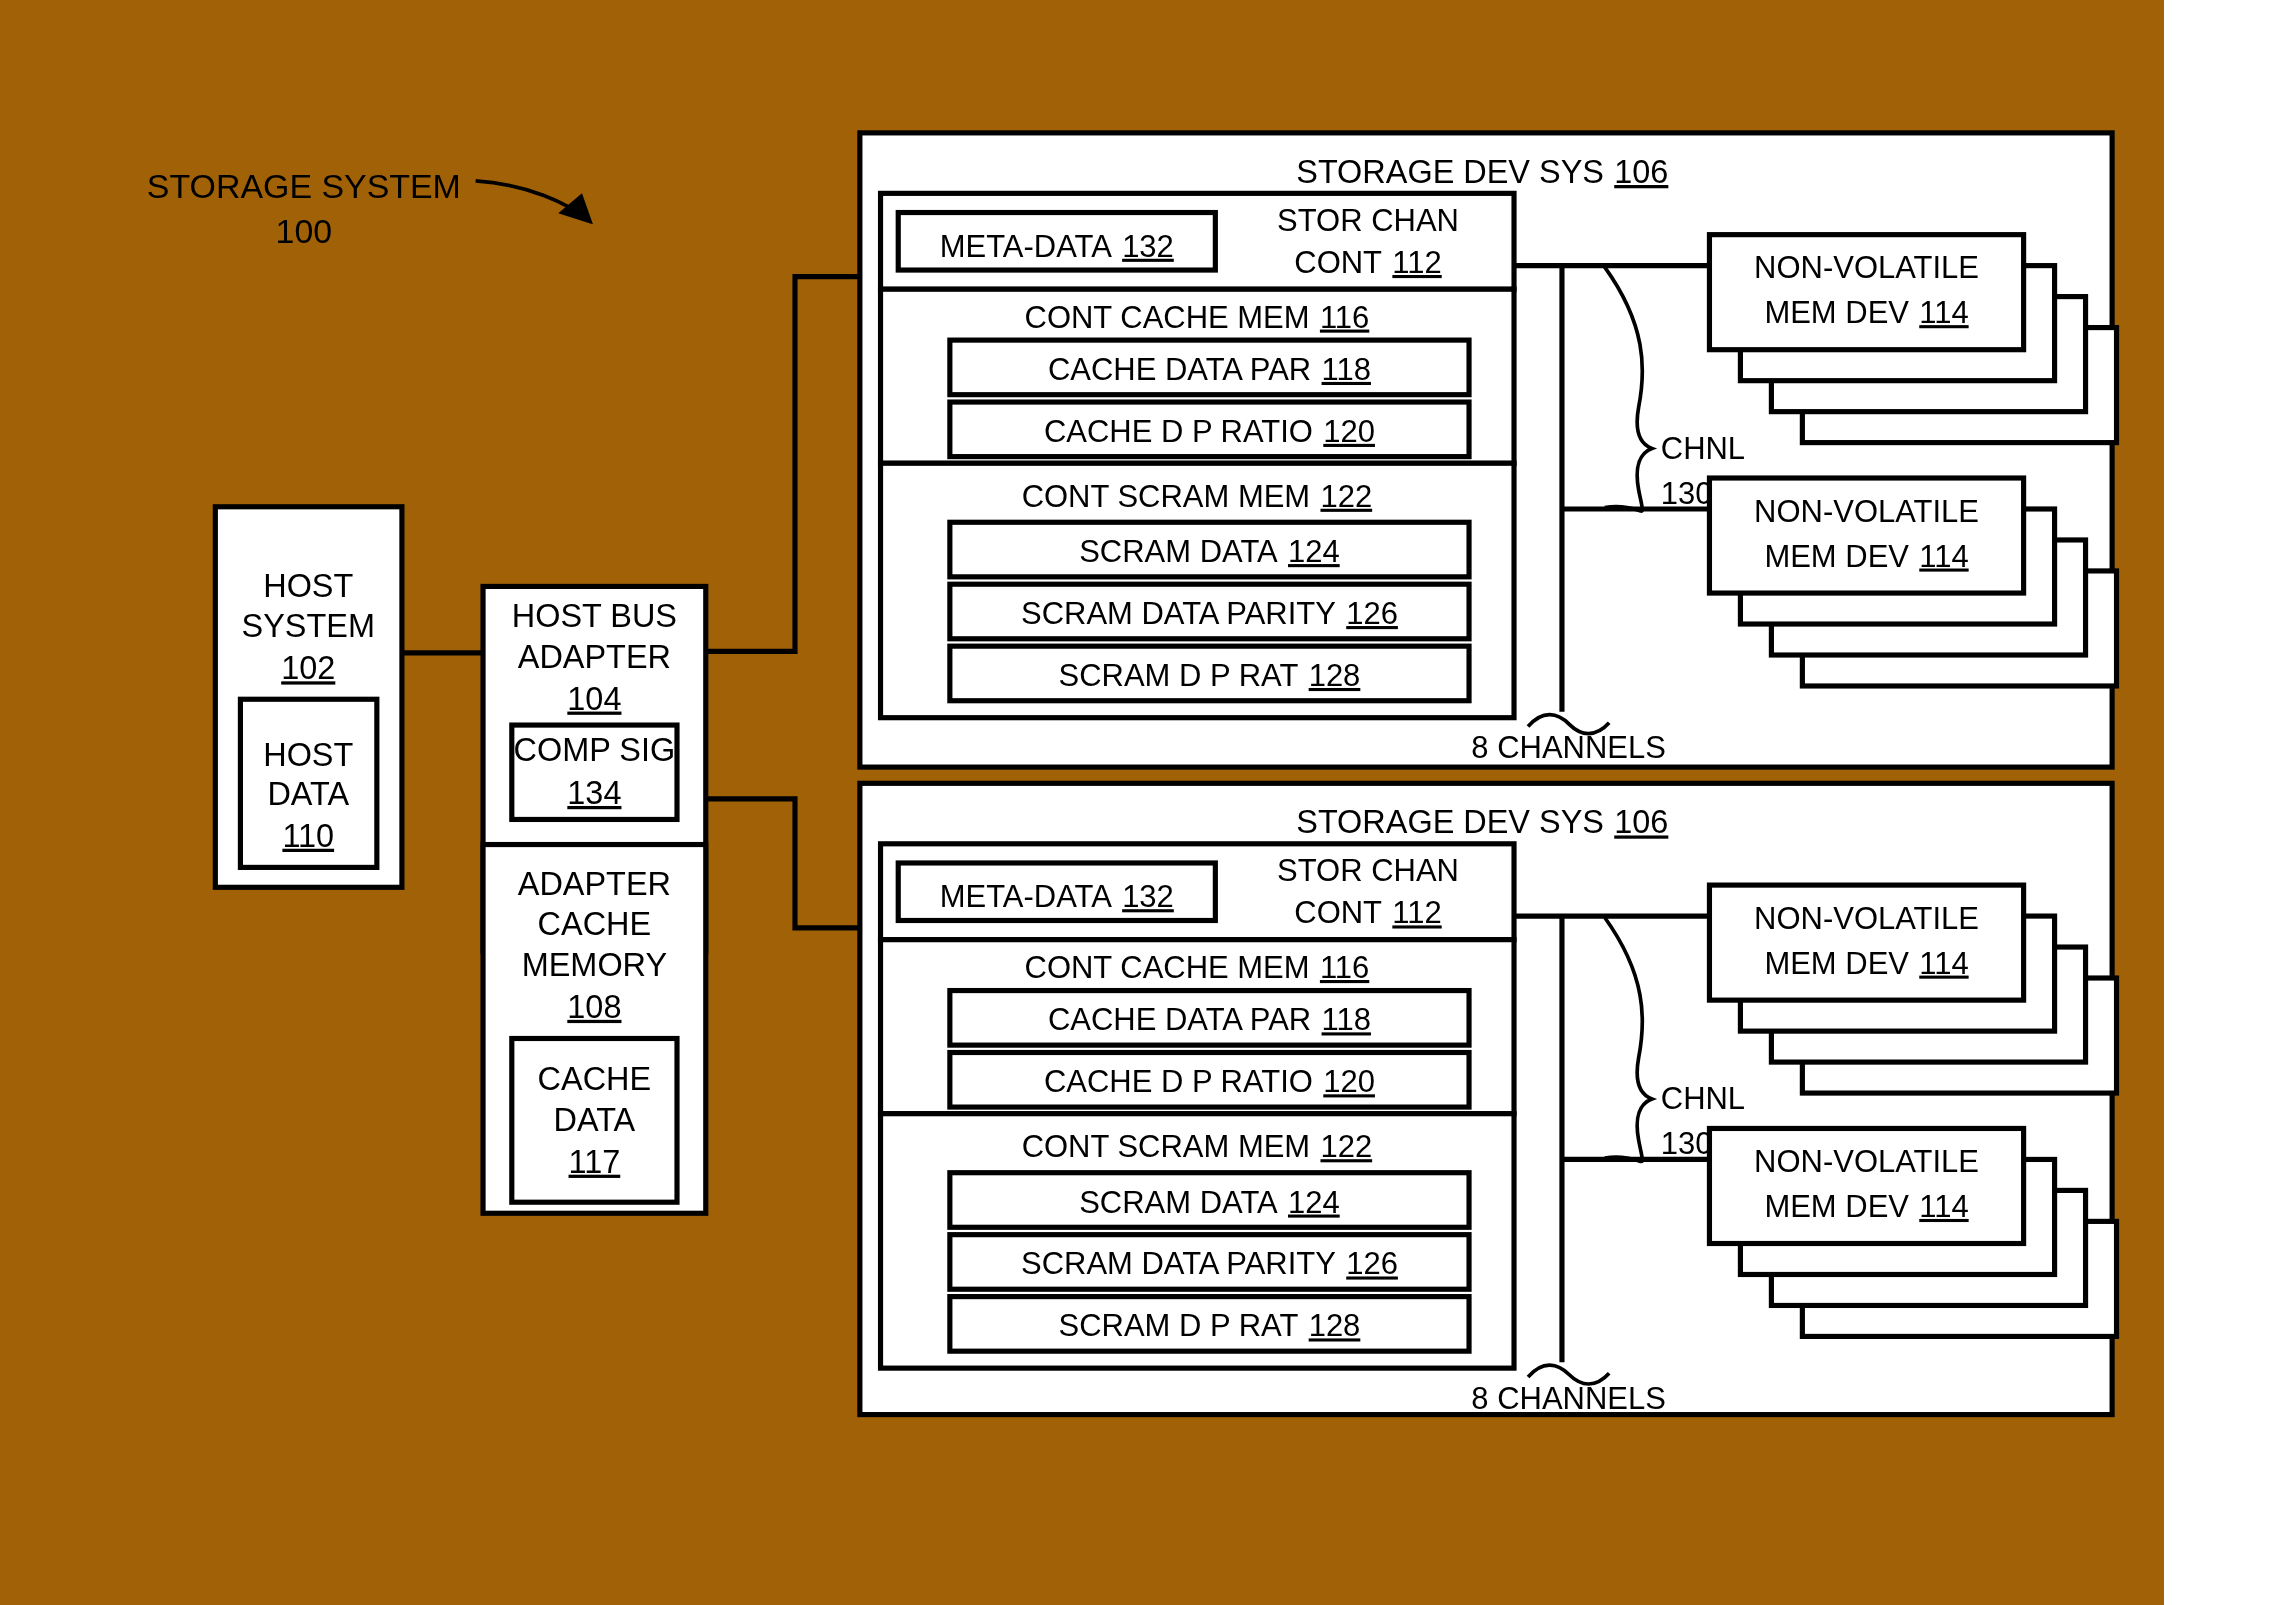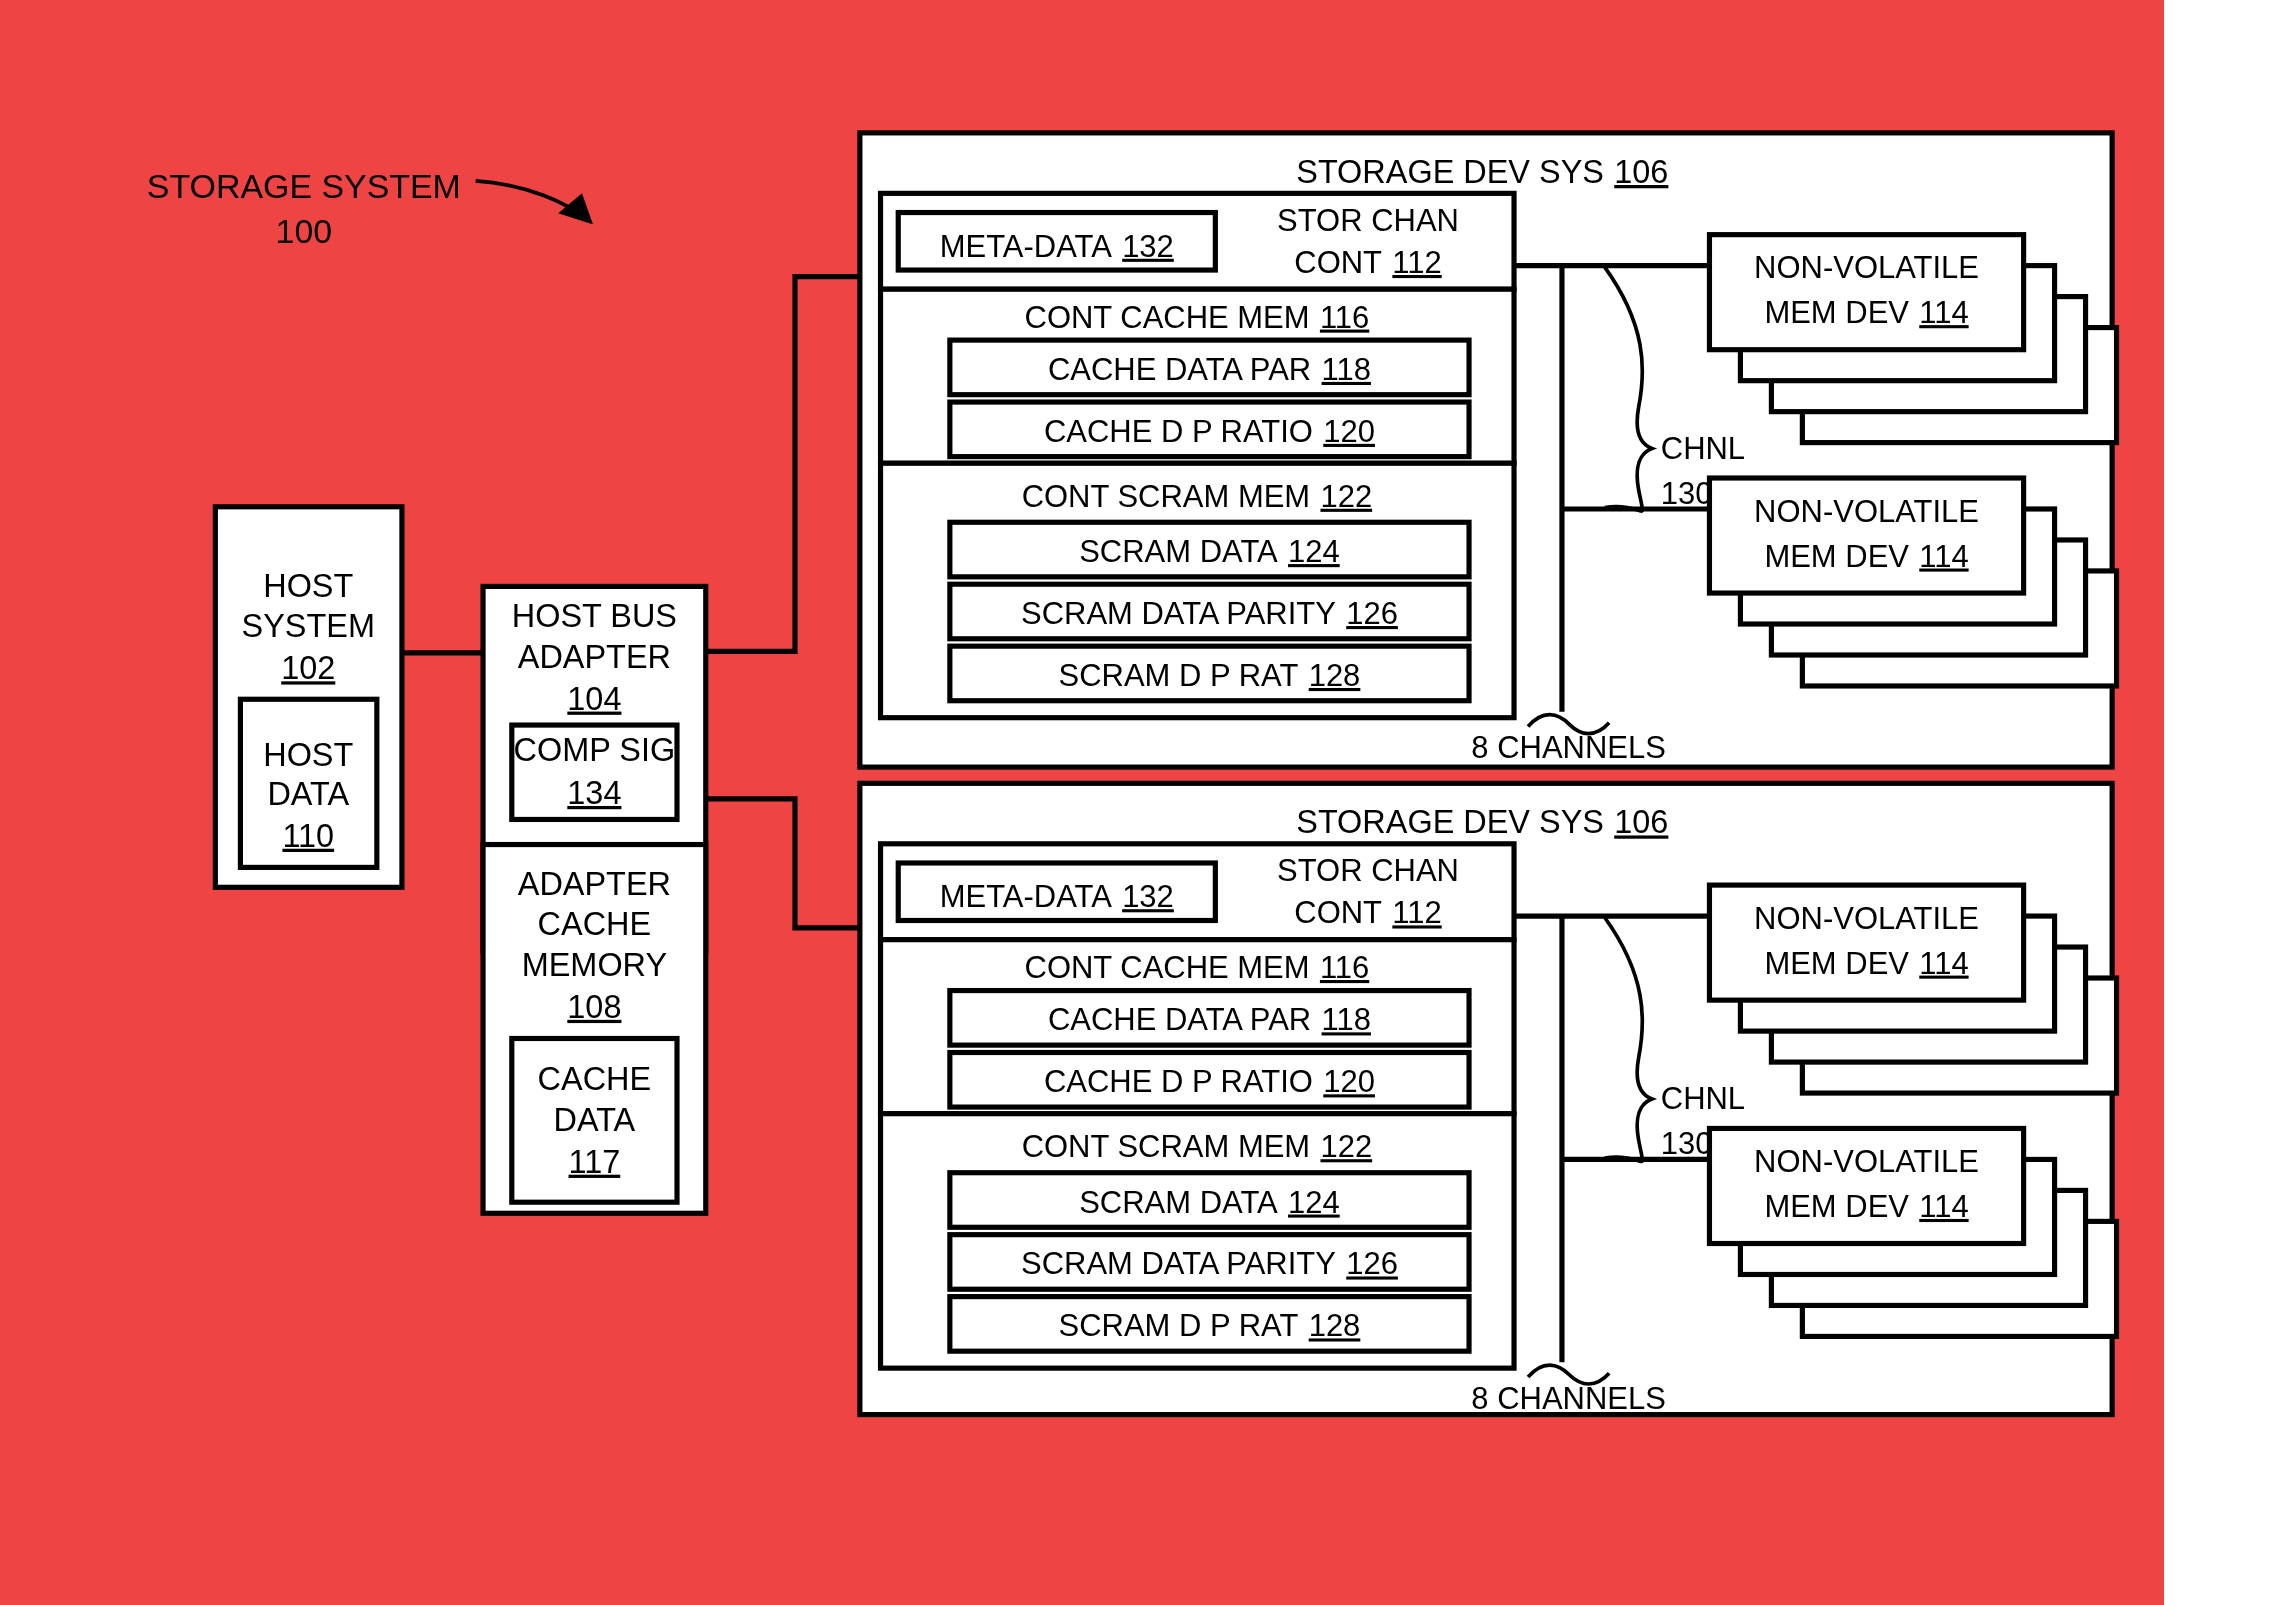--- a/index.html
+++ b/index.html
@@ -4,21 +4,21 @@
 <style>
   html, body {
     margin: 0;
     padding: 0;
     background: #ffffff;
   }
   #fig {
     position: relative;
     width: 2164px;
     height: 1605px;
-    background: #ef4444;
+    background: #a16207;
     font-family: "Liberation Sans", sans-serif;
   }
   svg { display: block; }
   .bx { fill: #ffffff; stroke: #000000; stroke-width: 7; }
   .ln { stroke: #000000; stroke-width: 7; fill: none; }
   .ln-thin { stroke: #000000; stroke-width: 5; fill: none; }
   .curve { stroke: #000000; stroke-width: 5; fill: none; }
   text {
     font-family: "Liberation Sans", sans-serif;
     fill: #000000;

